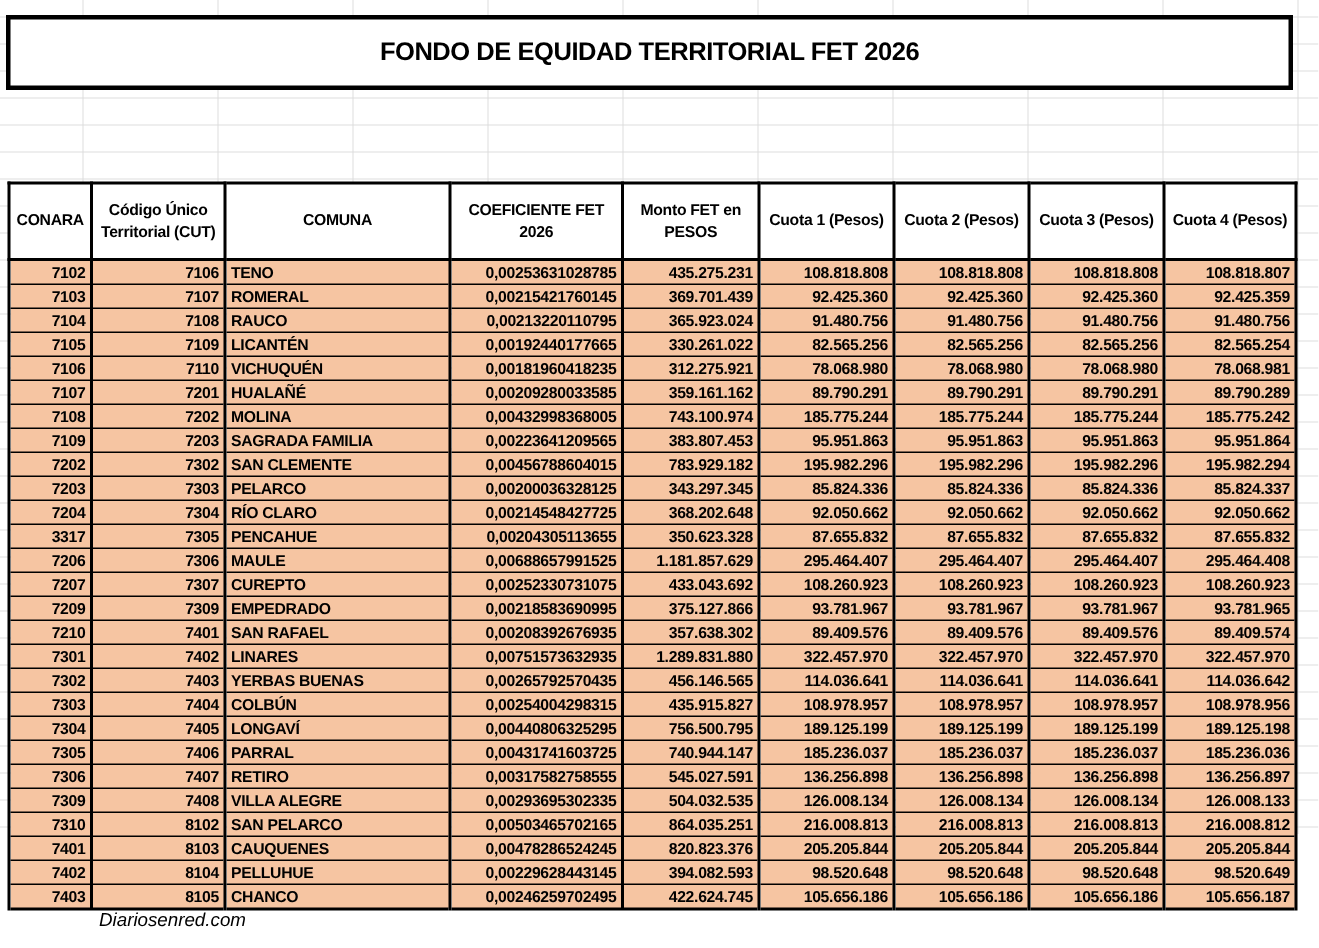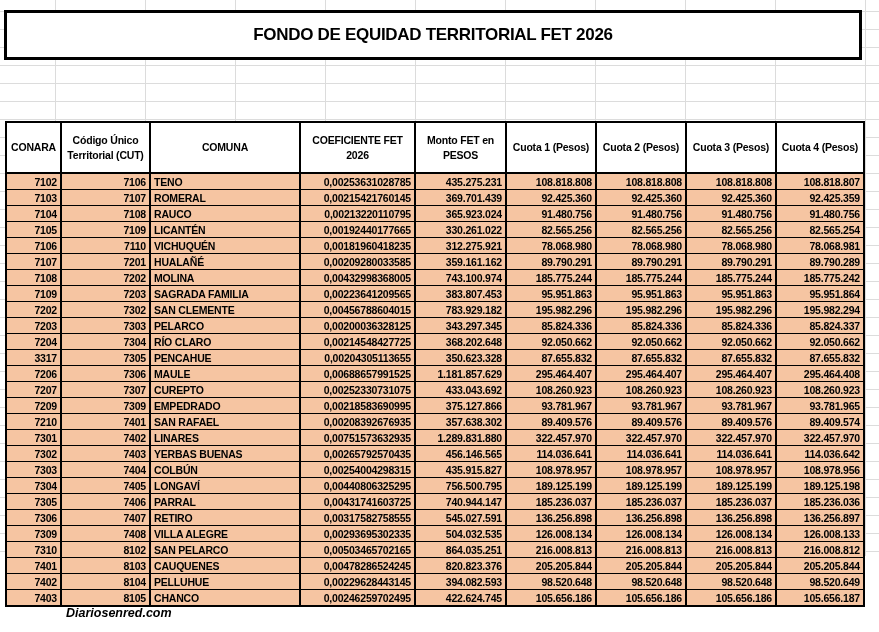--- a/index.html
+++ b/index.html
@@ -81,21 +81,21 @@
     overflow: hidden;
   }
   td.num { text-align: right; }
   td.txt { text-align: left; }
   .footer-credit {
     position: absolute;
     left: 66px;
     top: 606px;
     font-size: 12.5px;
     font-style: italic;
-    font-weight: 700;
+    font-weight: 400;
     color: #000000;
   }
 </style>
 </head>
 <body>
 
 <div class="sheet">
 
   <div class="title-box">
     <h1>FONDO DE EQUIDAD TERRITORIAL FET 2026</h1>

